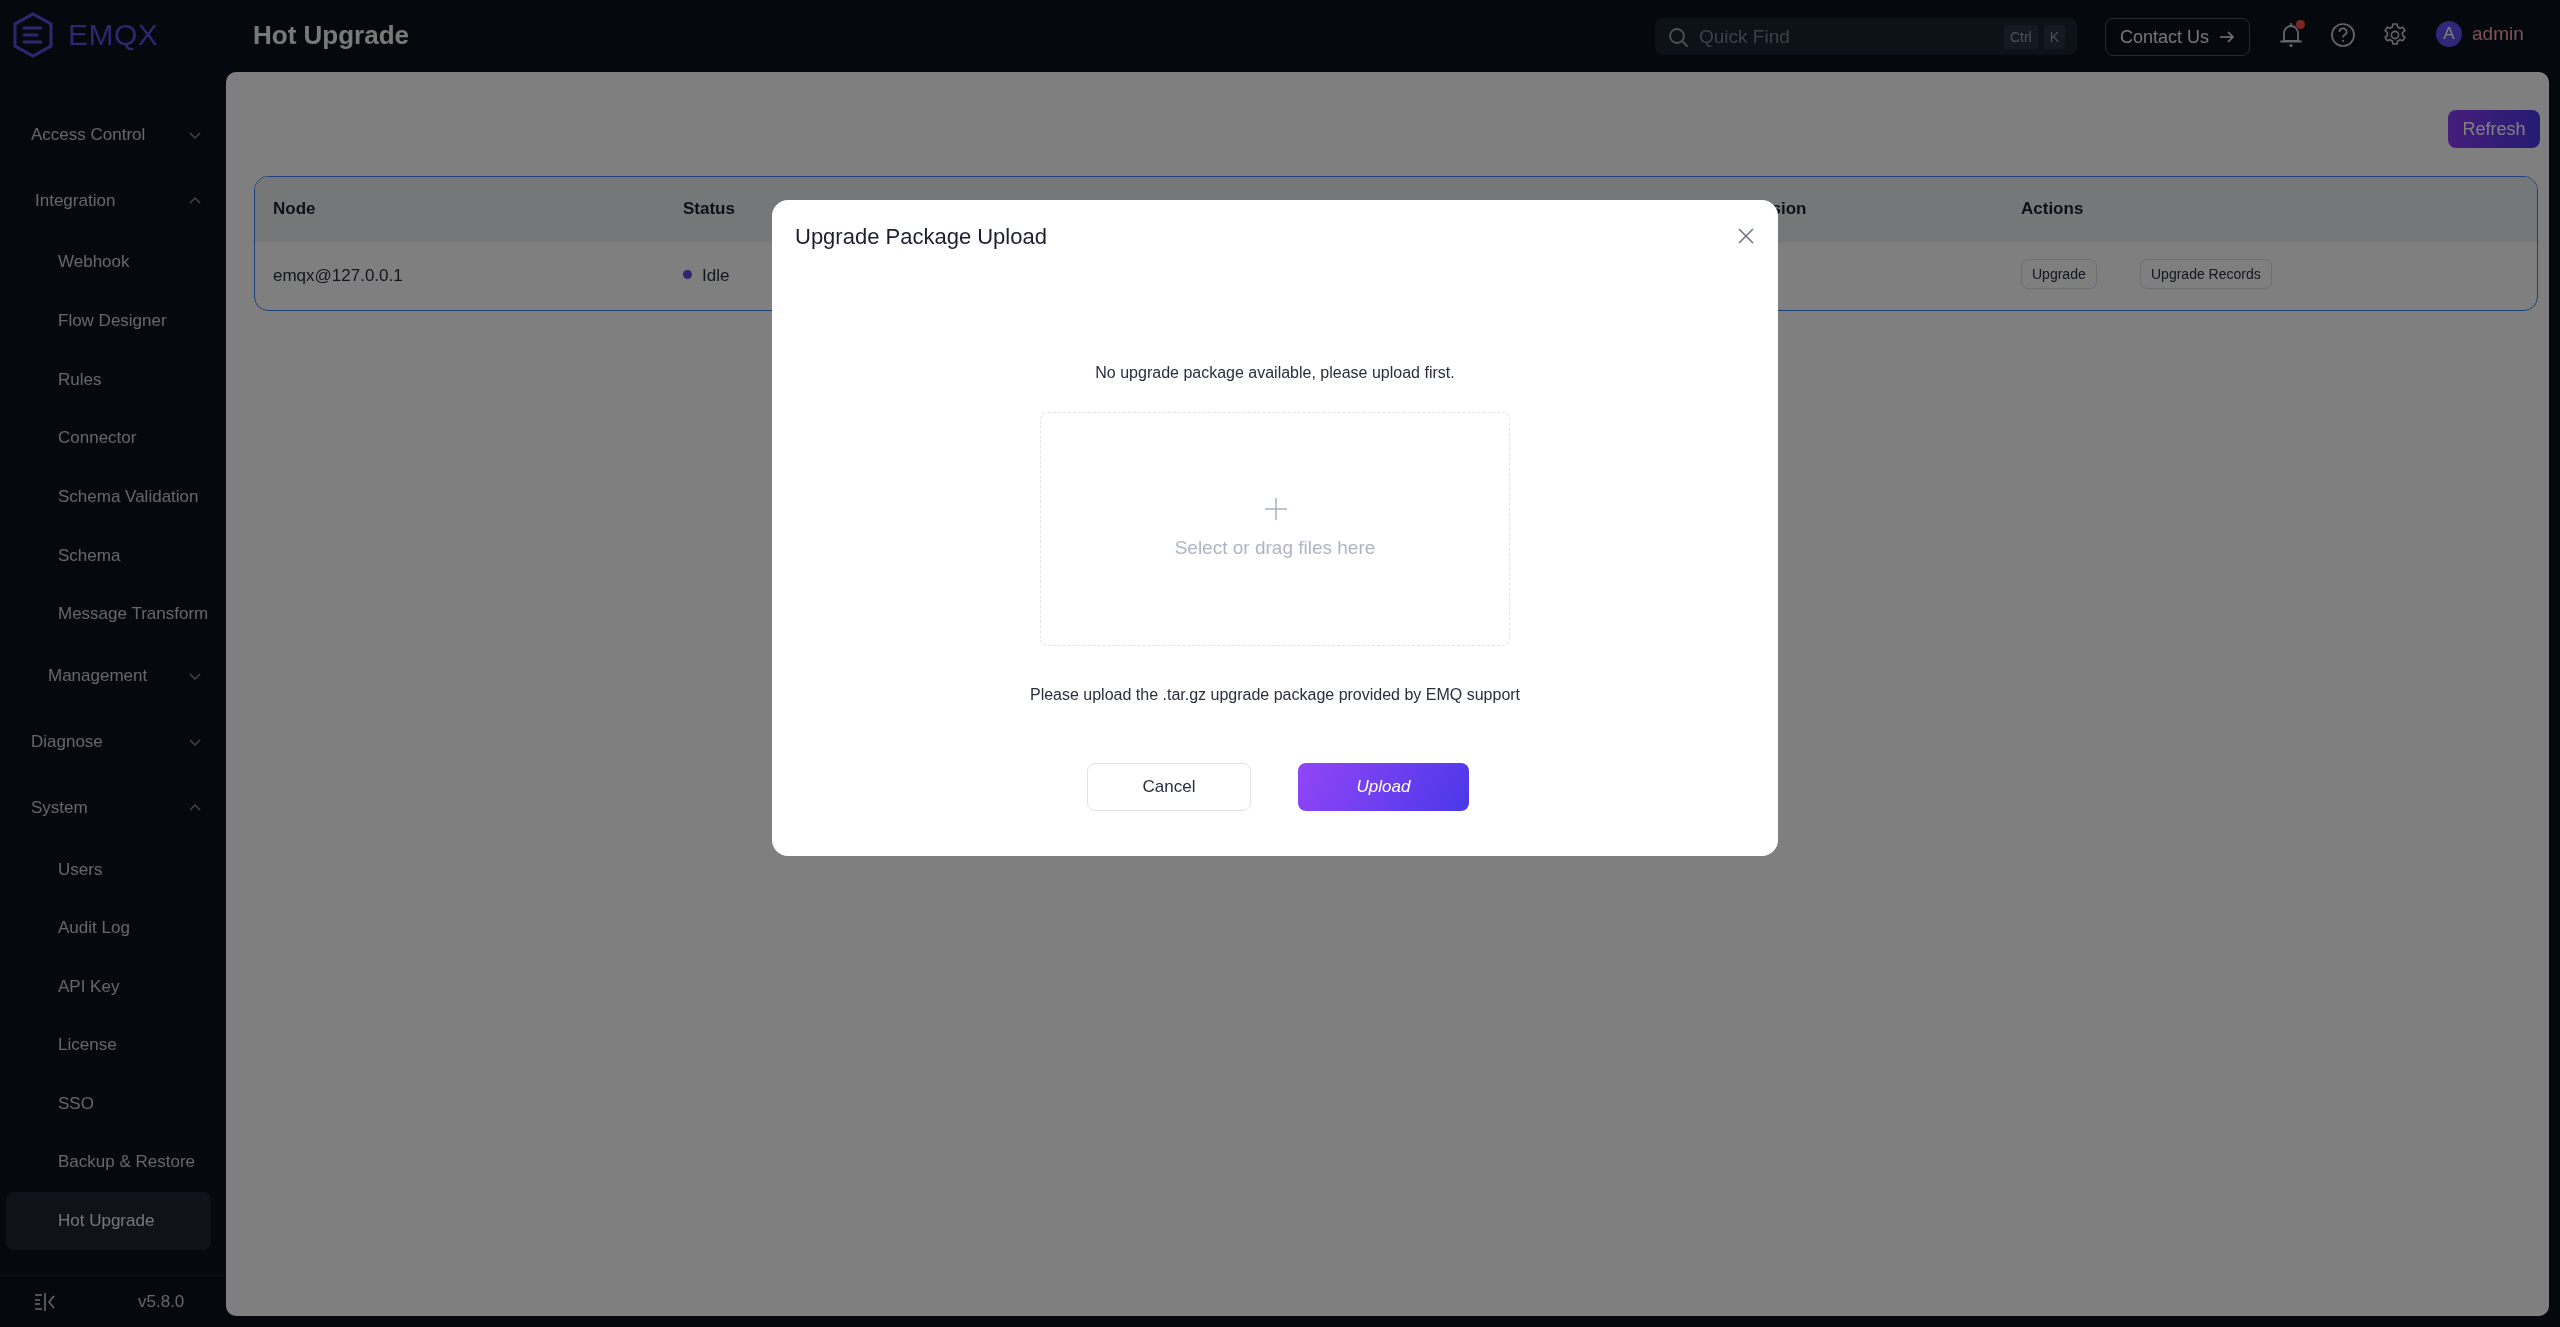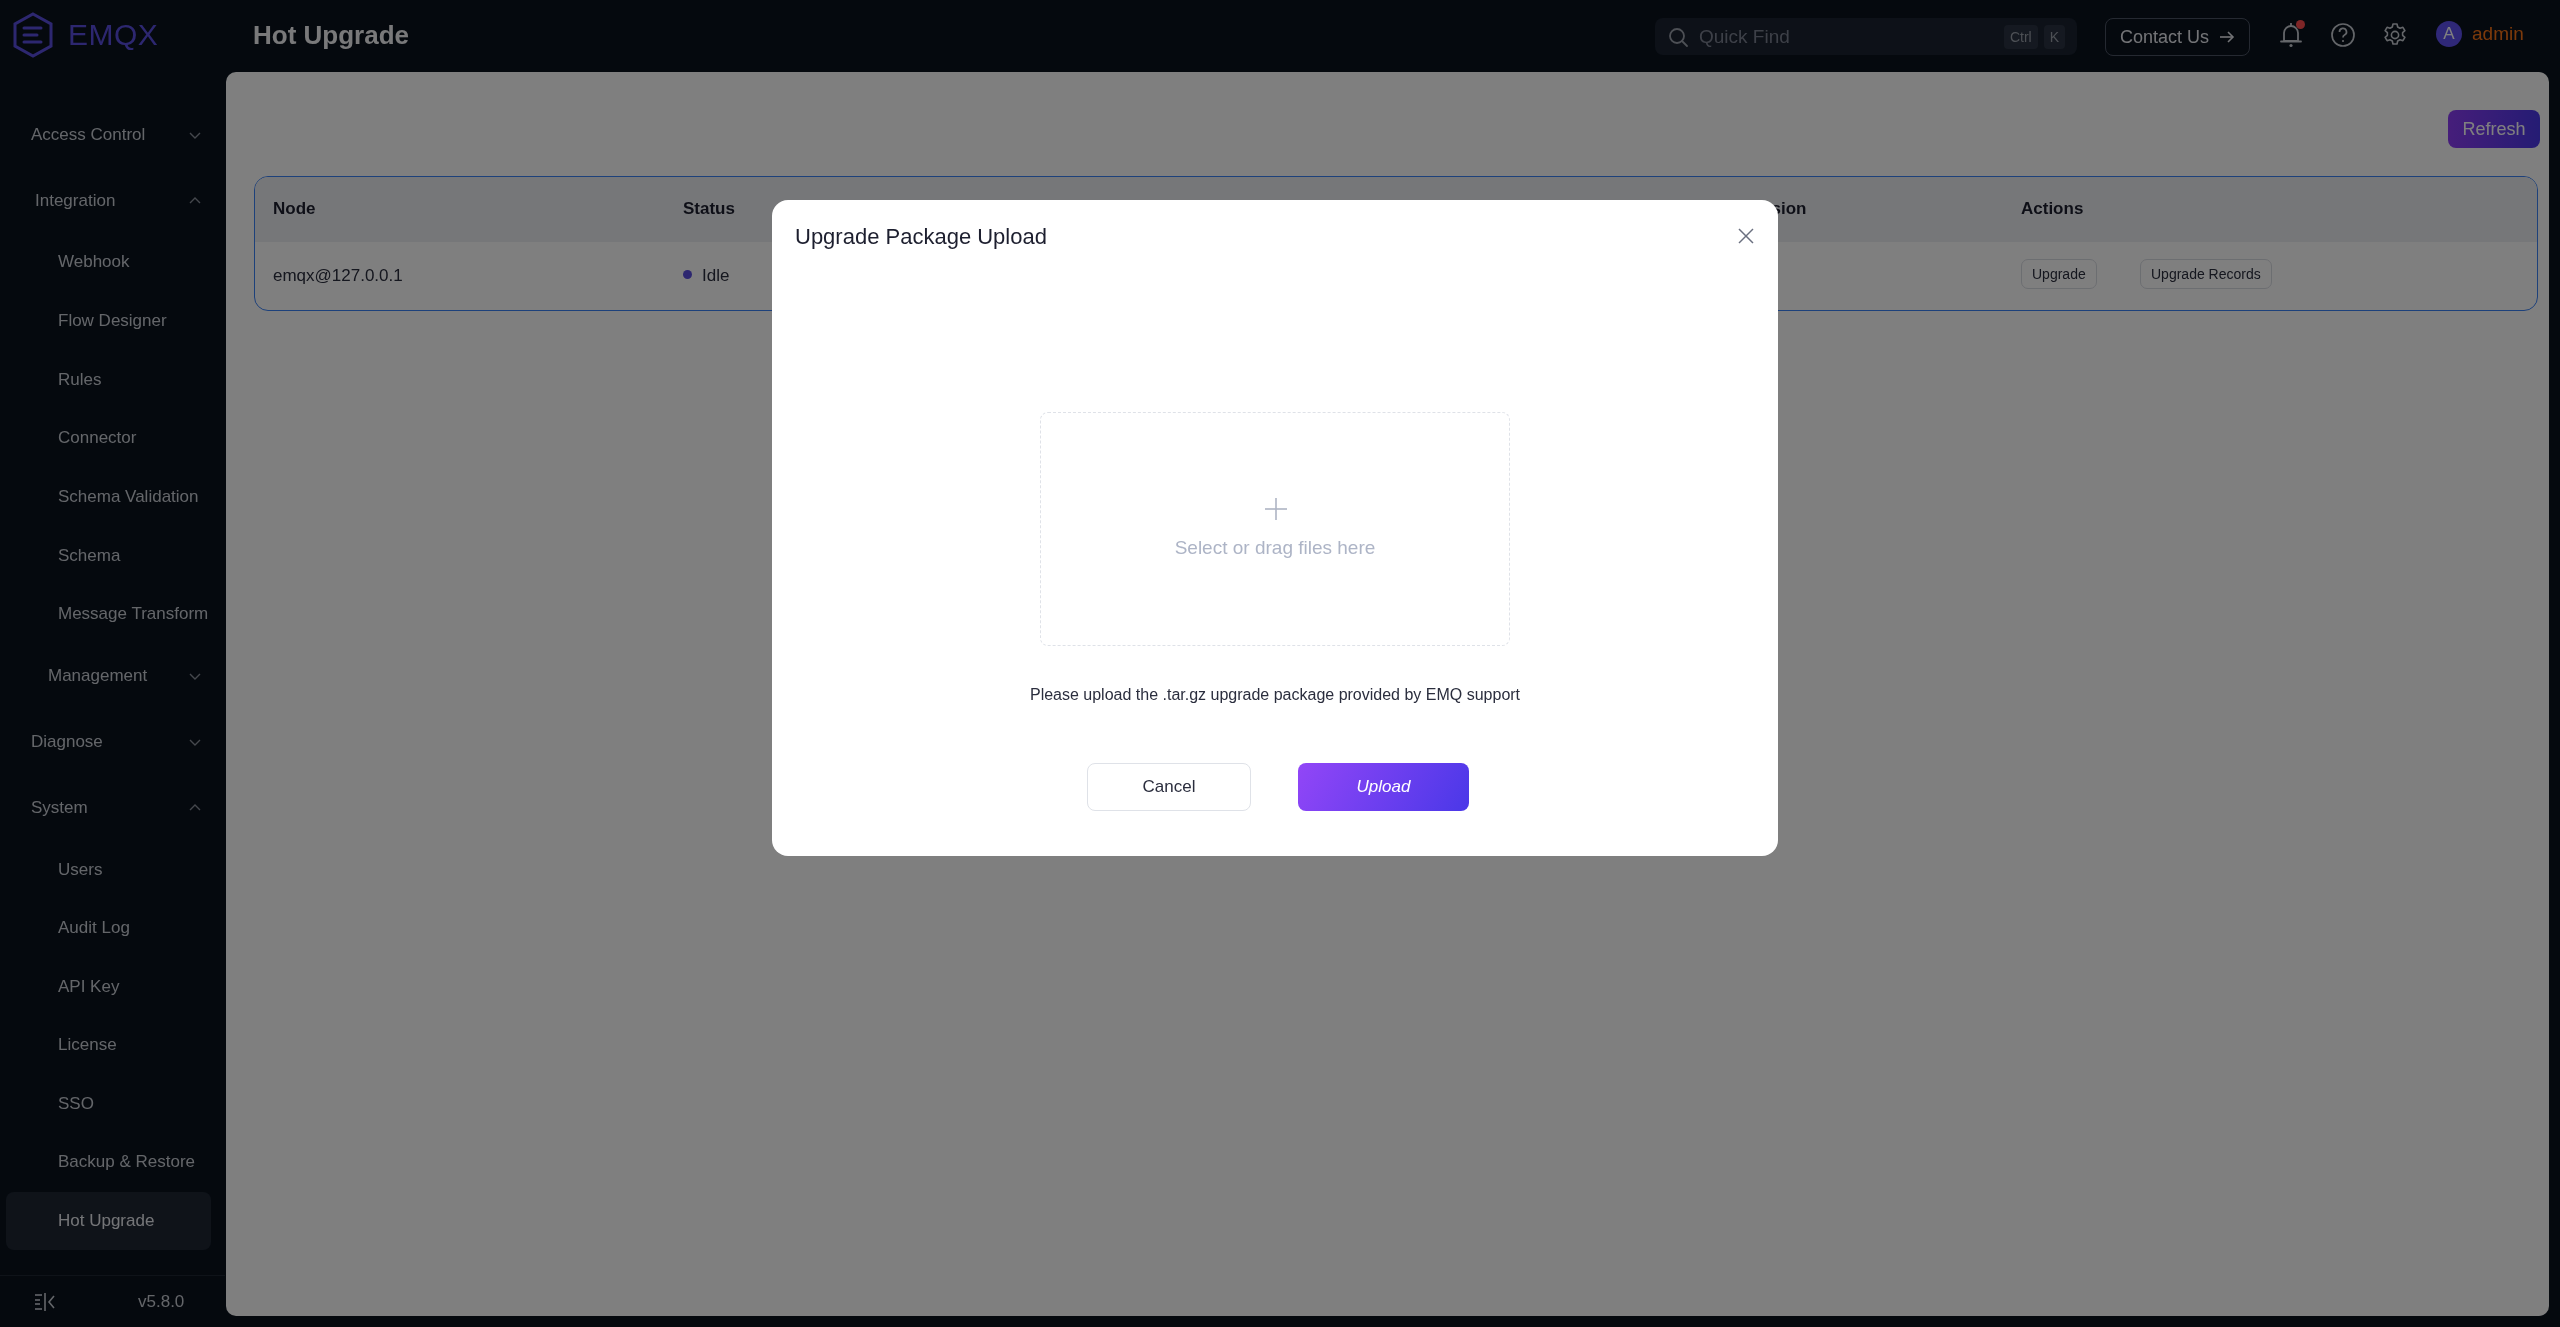--- a/index.html
+++ b/index.html
@@ -15,21 +15,21 @@
   .quick-find { position: absolute; left: 1655px; top: 18px; width: 422px; height: 37px; border-radius: 8px; background: #1a2230; display: flex; align-items: center; padding: 0 12px; }
   .quick-find .qf-icon { width: 22px; height: 22px; }
   .quick-find input { background: transparent; border: none; outline: none; color: #e5e7eb; font-size: 19px; margin-left: 10px; flex: 1; font-family: "Liberation Sans", sans-serif; }
   .quick-find input::placeholder { color: #7b8190; }
   .kbd { background: #2b3342; color: #9aa0ab; font-size: 14px; padding: 4px 6px; border-radius: 4px; margin-left: 6px; }
   .contact-btn { position: absolute; left: 2105px; top: 18px; width: 145px; height: 38px; border: 1px solid #4b5363; border-radius: 8px; color: #e7e9ee; font-size: 18px; display: flex; align-items: center; justify-content: center; gap: 10px; background: transparent; }
   .hdr-icon { position: absolute; top: 20px; width: 30px; height: 30px; display: flex; align-items: center; justify-content: center; }
   .notif-dot { position: absolute; right: 1px; top: 0px; width: 9px; height: 9px; border-radius: 50%; background: #ff4d4f; }
   .user { position: absolute; left: 2436px; top: 21px; display: flex; align-items: center; gap: 10px; }
   .avatar { width: 26px; height: 26px; border-radius: 50%; background: #5f51f0; color: #fff; font-size: 17px; display: flex; align-items: center; justify-content: center; }
-  .user-name { color: #f97316; font-size: 19px; }
+  .user-name { color: #fca5a5; font-size: 19px; }
 
   
   .sidebar { position: absolute; left: 0; top: 72px; width: 225px; height: 1255px; background: #0a121d; overflow: hidden; }
   .nav-item { position: absolute; left: 0; width: 225px; height: 50px; display: flex; align-items: center; color: #c8ccd3; font-size: 17px; }
   .nav-item.group { padding-left: 31px; }
   .nav-item.sub { padding-left: 58px; }
   .nav-item.active { left: 6px; width: 205px; background: #1e2633; border-radius: 8px; padding-left: 52px; color: #e8eaef; }
   .chev { position: absolute; right: 24px; width: 12px; height: 12px; }
   .sidebar-footer { position: absolute; left: 0; bottom: 0; width: 225px; height: 52px; border-top: 1px solid #1f2733; display: flex; align-items: center; }
   .collapse-icon { position: absolute; left: 34px; width: 22px; height: 20px; }
@@ -239,20 +239,21 @@
 <div class="overlay"></div>
 
 <div class="dialog">
   <div class="dlg-title">Upgrade Package Upload</div>
   <svg class="dlg-close" viewBox="0 0 20 20">
     <line x1="3" y1="3" x2="17" y2="17" stroke="#6b7080" stroke-width="1.5"></line>
     <line x1="17" y1="3" x2="3" y2="17" stroke="#6b7080" stroke-width="1.5"></line>
   </svg>
 
 
+  <div class="no-pkg">No upgrade package available, please upload first.</div>
 
   <div class="dropzone">
     <svg class="plus-icon" viewBox="0 0 24 24">
       <line x1="12" y1="1" x2="12" y2="23" stroke="#aeb4c4" stroke-width="1.6"></line>
       <line x1="1" y1="12" x2="23" y2="12" stroke="#aeb4c4" stroke-width="1.6"></line>
     </svg>
     <div class="drop-text">Select or drag files here</div>
   </div>
 
   <div class="hint">Please upload the .tar.gz upgrade package provided by EMQ support</div>

